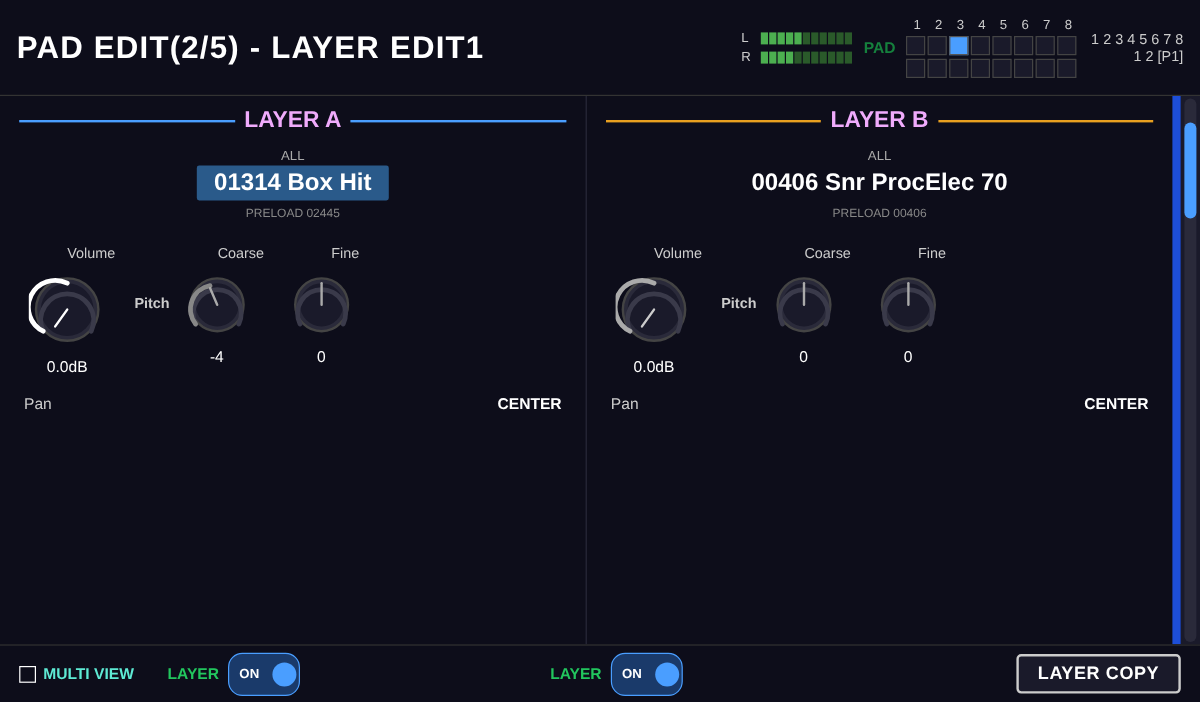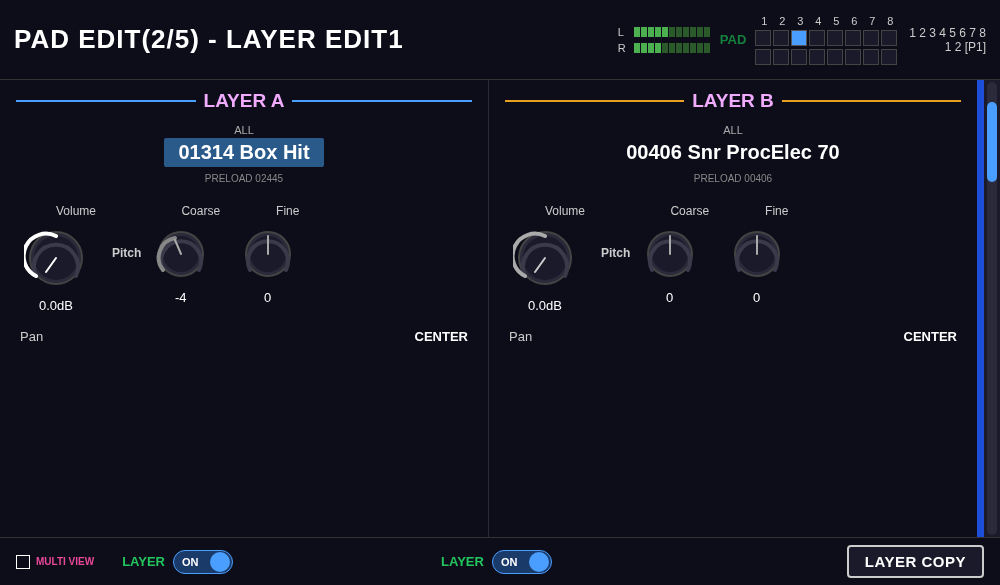--- a/index.html
+++ b/index.html
@@ -335,22 +335,22 @@
 
     .checkbox {
       width: 14px;
       height: 14px;
       border: 1px solid #fff;
       background: transparent;
       display: inline-block;
     }
 
     .checkbox-label {
-      font-size: 10px;
-      color: #ec4899;
+      font-size: 13px;
+      color: #5eead4;
       font-weight: bold;
     }
 
     .layer-toggle {
       display: flex;
       align-items: center;
       gap: 8px;
       margin-left: 20px;
     }
 
@@ -361,21 +361,21 @@
     }
 
     .toggle-switch {
       display: flex;
       align-items: center;
       background: #1a3a6a;
       border-radius: 12px;
       padding: 2px 20px;
       gap: 2px;
       width: 60px;
-      height: 24px;
+      height: 36px;
       position: relative;
       border: 1px solid #4a9eff;
     }
 
     .toggle-on-text {
       font-size: 11px;
       font-weight: bold;
       color: #fff;
       position: absolute;
       left: 8px;

